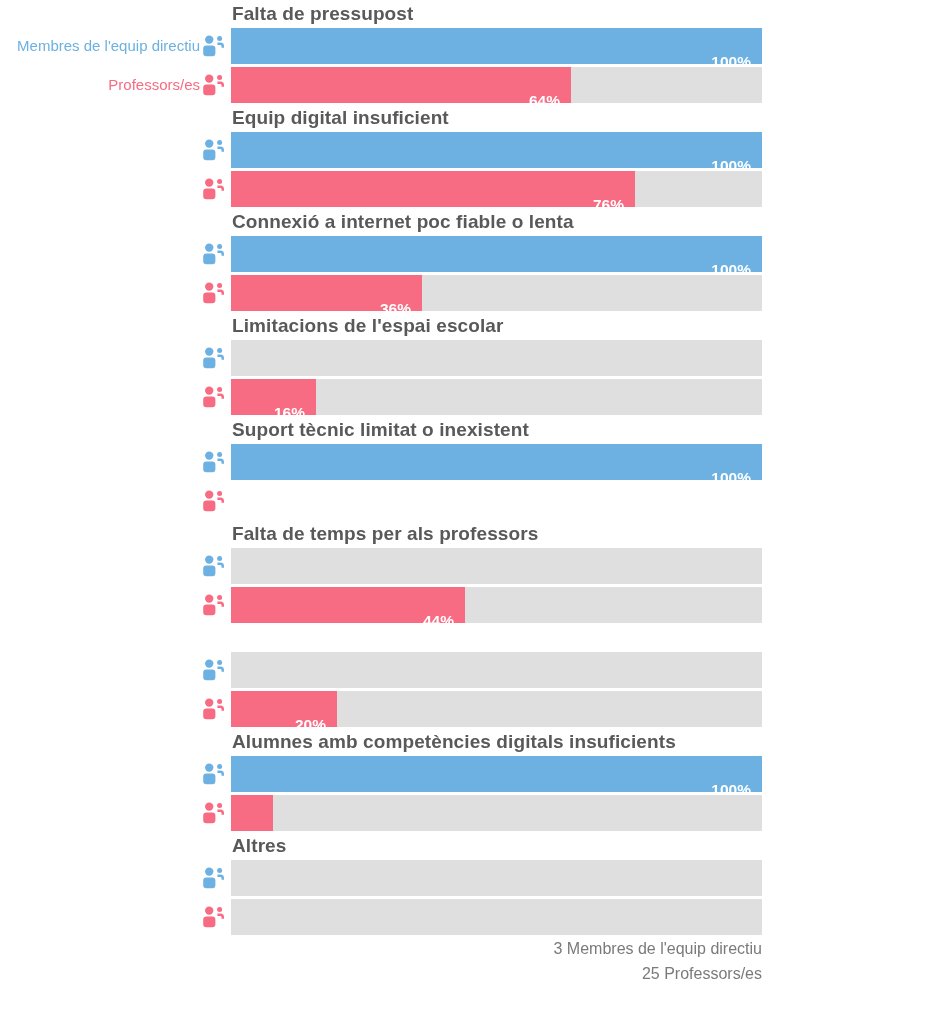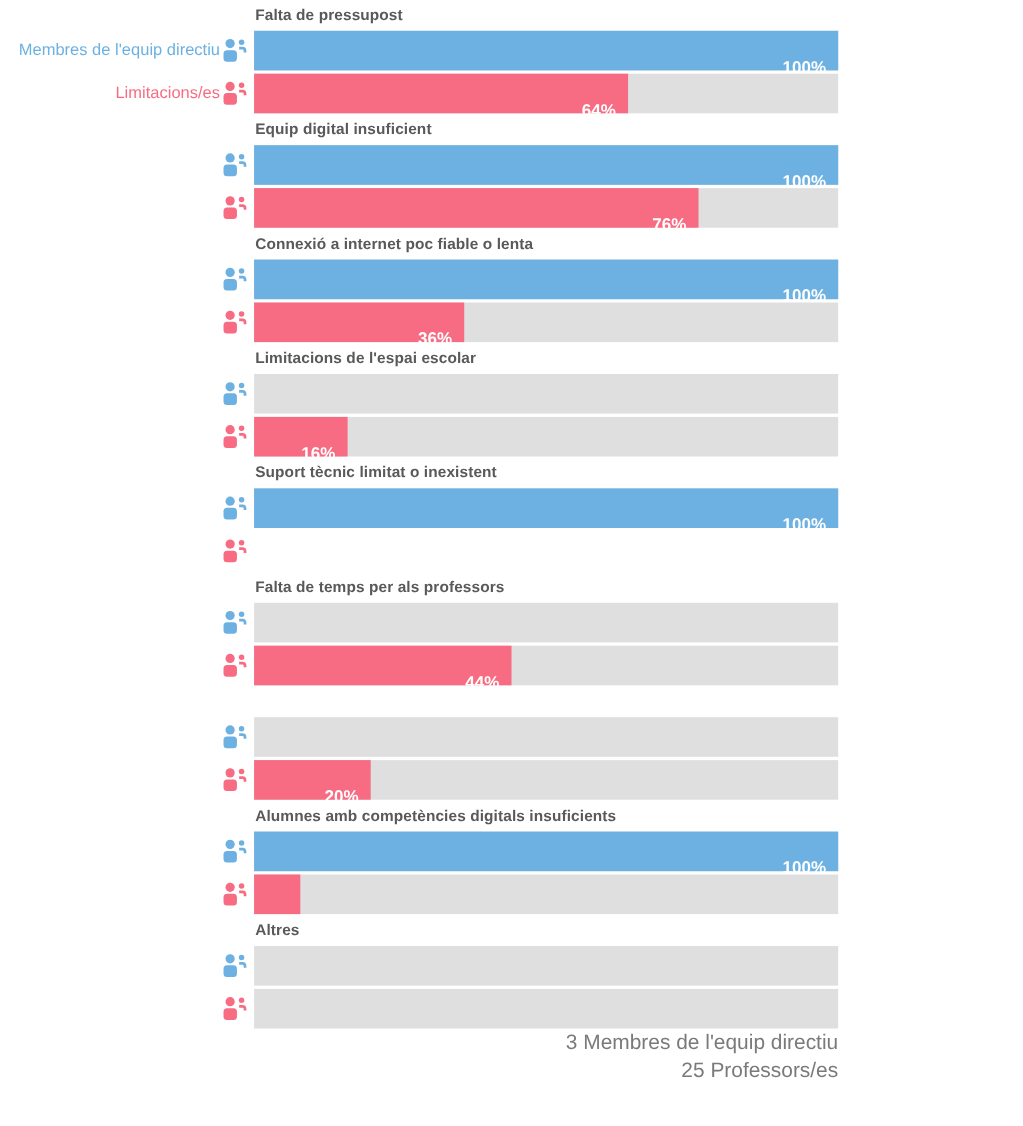--- a/index.html
+++ b/index.html
@@ -25,21 +25,21 @@
   
   .group {
     position: relative;
     width: 930px;
     height: 104px;
   }
   .group-title {
     position: absolute;
     left: 232px;
     top: 0px;
-    font-size: 14px;
+    font-size: 19px;
     font-weight: bold;
     color: #595959;
     letter-spacing: 0.1px;
     white-space: nowrap;
     line-height: 27px;
   }
 
   
   .rows {
     position: absolute;
@@ -113,21 +113,21 @@
 
   
   .footer {
     position: absolute;
     left: 0;
     top: 936px;
     width: 762px;
     text-align: right;
   }
   .footer-line {
-    font-size: 19px;
+    font-size: 16px;
     color: #7a7a7a;
     line-height: 25px;
     white-space: nowrap;
   }
 </style>
 </head>
 <body>
 
 <div id="chart">
     <div class="group" style="top:0">
@@ -143,21 +143,21 @@
               <rect x="3.2" y="13.6" width="12.2" height="10.6" rx="3.2" fill="#6CB1E1"></rect>
             </svg>
           </div>
           <div class="track">
             <div class="bar blue" style="width:531px">
               <span class="bar-value">100%</span>
             </div>
           </div>
         </div>
         <div class="row r1">
-          <div class="legend-label pink">Limitacions/es</div>
+          <div class="legend-label pink">Professors/es</div>
           <div class="icon">
             <svg width="28" height="28" viewBox="0 0 28 28" xmlns="http://www.w3.org/2000/svg">
               <circle cx="19.6" cy="6.4" r="2.5" fill="#F76C82"></circle>
               <path d="M17.4 10.6 h3.0 a3.6 3.6 0 0 1 3.6 3.6 v1.5 h-2.5 v-1.5 a1.1 1.1 0 0 0 -1.1 -1.1 h-3.0 z" fill="#F76C82"></path>
               <circle cx="9.2" cy="7.6" r="4.2" fill="#F76C82"></circle>
               <rect x="3.2" y="13.6" width="12.2" height="10.6" rx="3.2" fill="#F76C82"></rect>
             </svg>
           </div>
           <div class="track">
             <div class="bar pink" style="width:340px">

